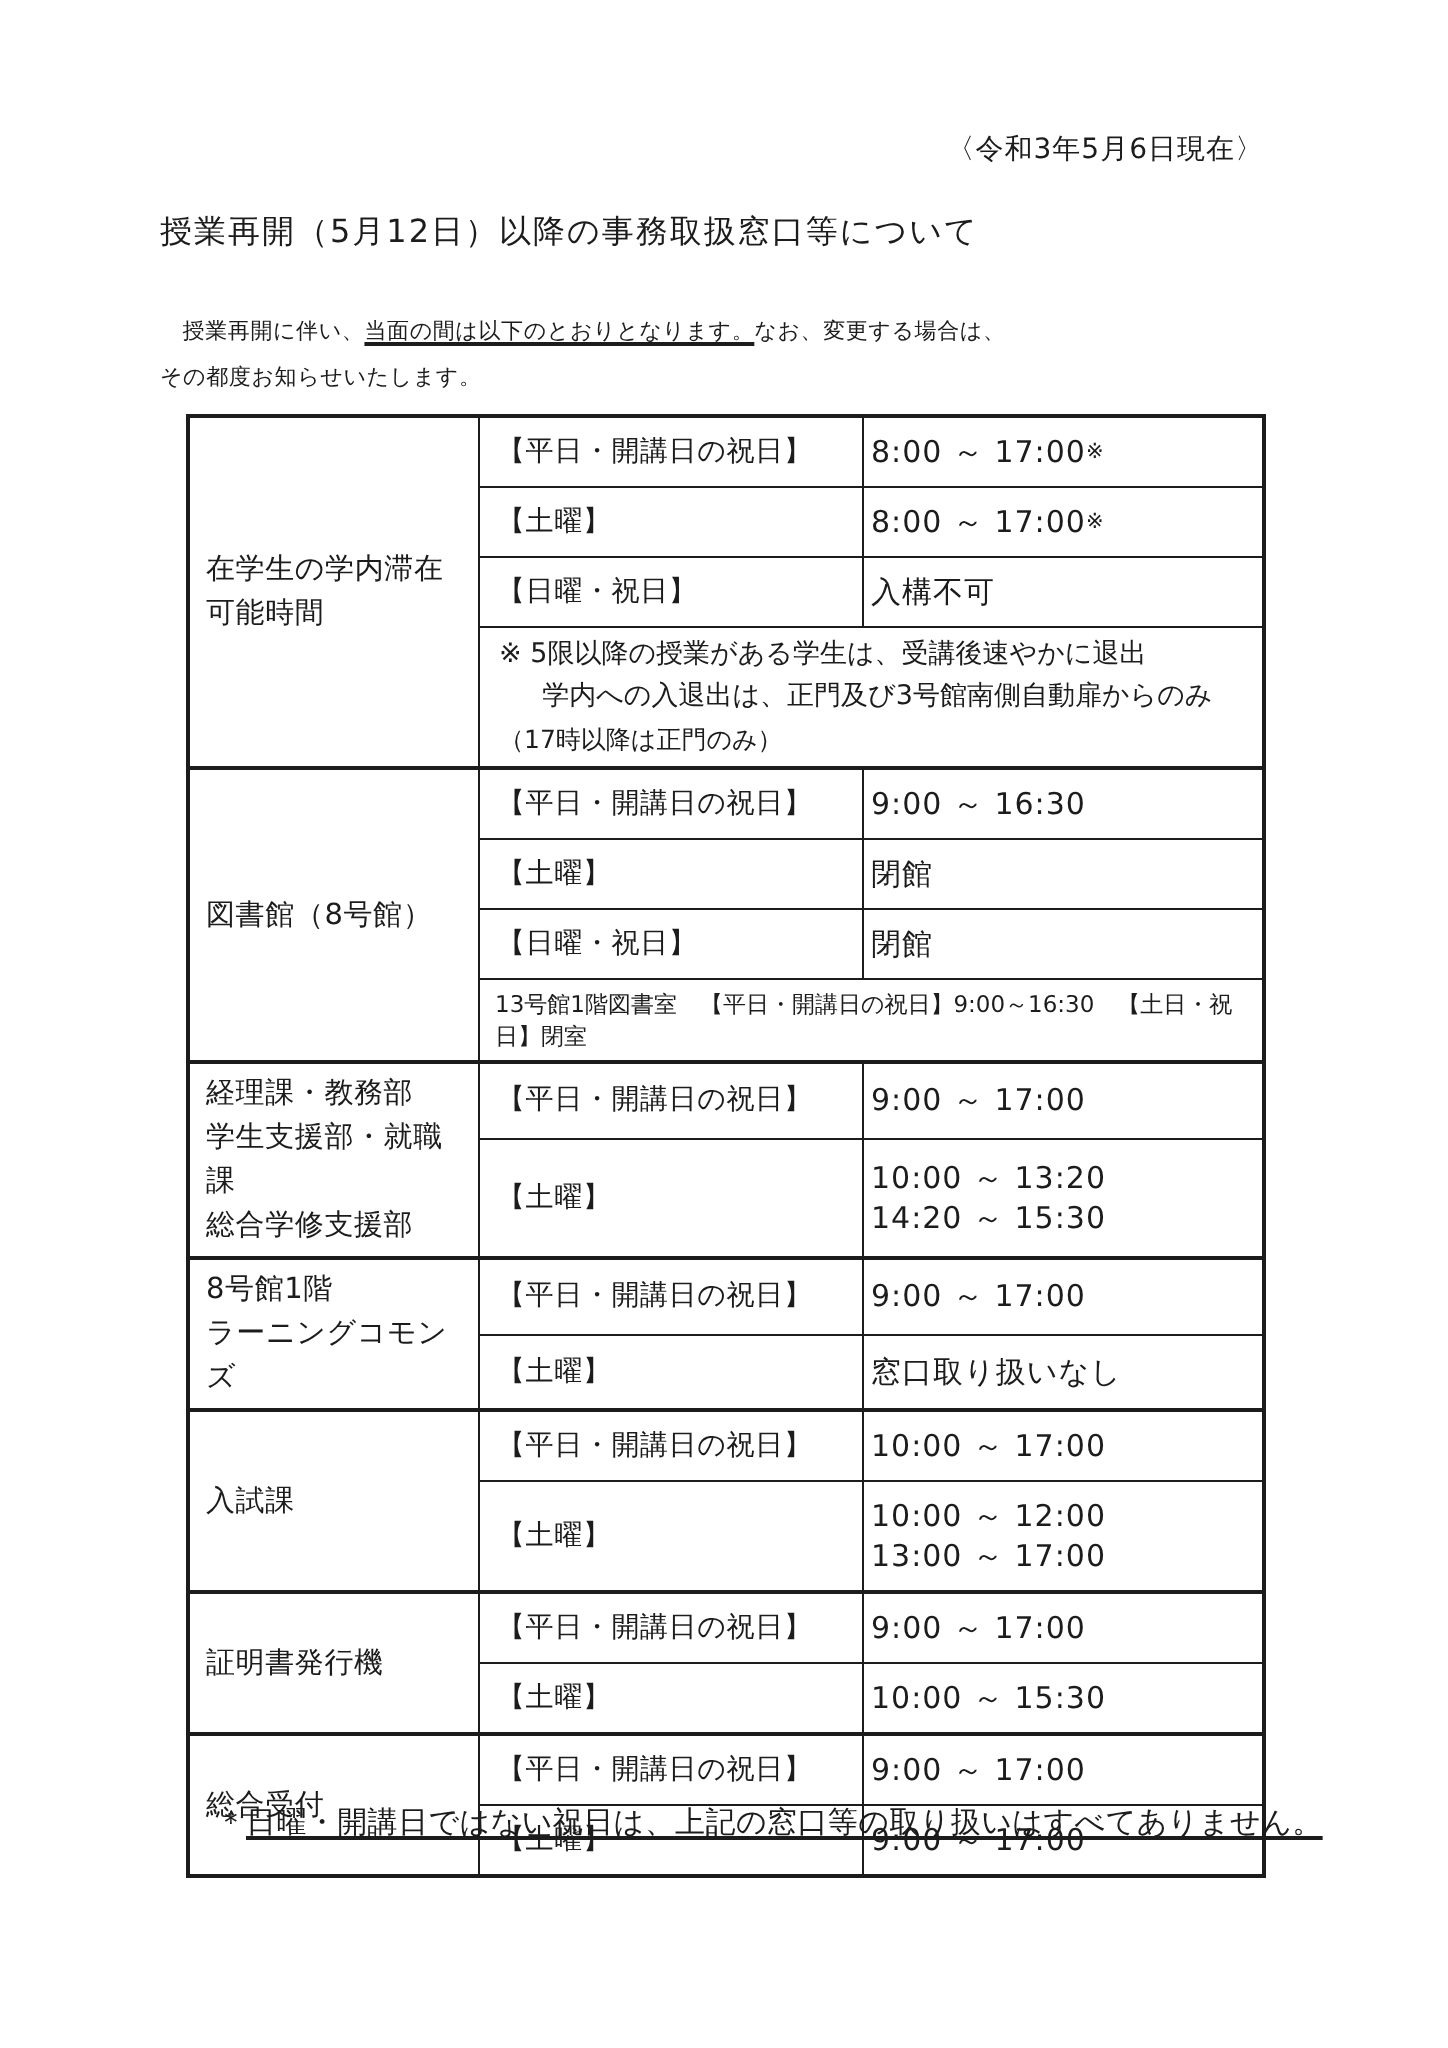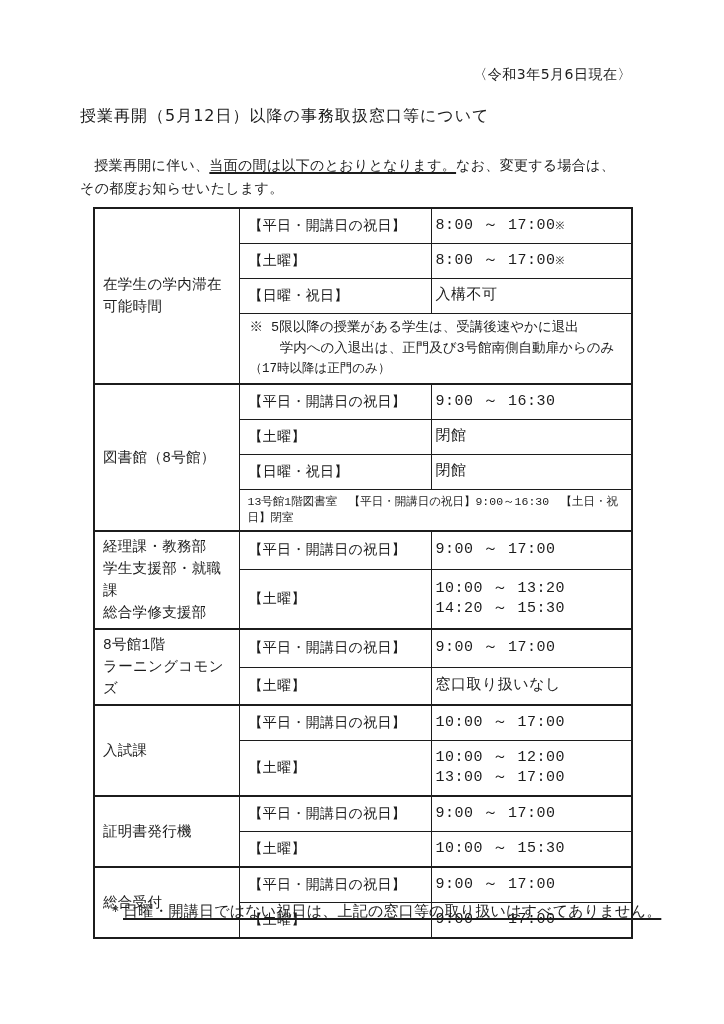--- a/index.html
+++ b/index.html
@@ -16,39 +16,39 @@
   .date-note {
     position: absolute; top: 66px; left: 72px; width: 560px;
     text-align: right; font-size: 14px; letter-spacing: 0.5px;
   }
   .doc-title {
     position: absolute; top: 106px; left: 80px; width: 560px;
     text-align: left; font-size: 16px; letter-spacing: 1px;
   }
   .intro {
     position: absolute; top: 154px; left: 80px; width: 566px;
-    margin: 0; font-size: 14px; line-height: 23px; letter-spacing: 0.3px;
+    margin: 0; font-size: 11px; line-height: 23px; letter-spacing: 0.3px;
   }
   .underline {
     text-decoration: underline;
     text-decoration-thickness: 1.5px;
     text-underline-offset: 2px;
   }
 
   .schedule-wrap { position: absolute; top: 207px; left: 93px; }
   table.schedule {
     border-collapse: collapse;
     table-layout: fixed;
     width: 538px;
     border: 2.5px solid #1c1c1c;
   }
   col.c1 { width: 145px; }
   col.c2 { width: 192px; }
   col.c3 { width: 201px; }
-  table.schedule td { border: 1.5px solid #1c1c1c; font-family: Liberation Mono, monospace; }
+  table.schedule td { border: 1.5px solid #1c1c1c; }
   tr.sec-top td { border-top: 2.5px solid #1c1c1c; }
 
   .cell-name {
     padding: 4px 6px 4px 8px;
     vertical-align: middle;
     font-size: 14.5px; line-height: 22px;
     white-space: pre-line; letter-spacing: 0.3px;
   }
   .cell-label {
     padding: 7px 6px 7px 9px;
@@ -57,21 +57,21 @@
   }
   .cell-value {
     padding: 7px 4px;
     vertical-align: middle; 
     font-size: 15px; line-height: 20px;
     white-space: pre-line; letter-spacing: 0.5px;
   }
   .sup { font-size: 10.5px; vertical-align: top; }
 
   .cell-note { padding: 3px 8px 3px 10px; font-size: 13.5px; line-height: 21px; margin-left: 28px; }
-  .note-line-1 { padding-left: 1.6em; text-align: center; }
+  .note-line-1 { padding-left: 1.6em; }
   .note-line-2 { text-align: left; font-size: 12.5px; padding-right: 2px; }
 
   .cell-smallnote { padding: 4px 4px 4px 8px; font-size: 11.5px; line-height: 16px; }
 
   .footnotes {
     position: absolute; top: 900px; left: 80px; width: 570px;
     font-size: 15px; line-height: 22px; letter-spacing: 0.2px; margin-left: 28px;
   }
   .fn-marker { letter-spacing: 0; }
 </style>

